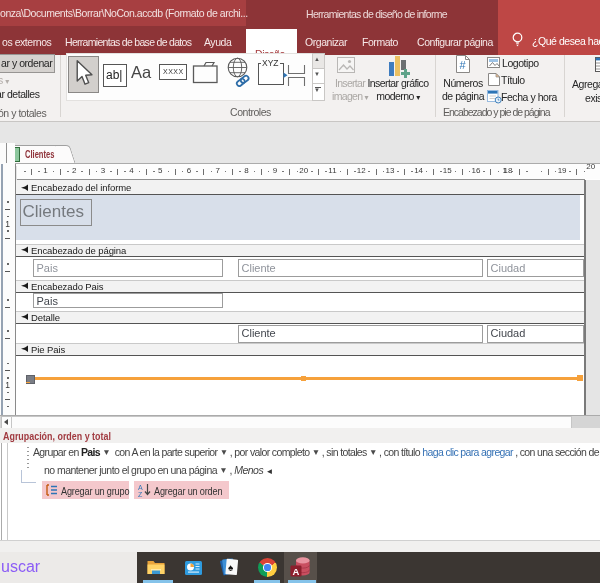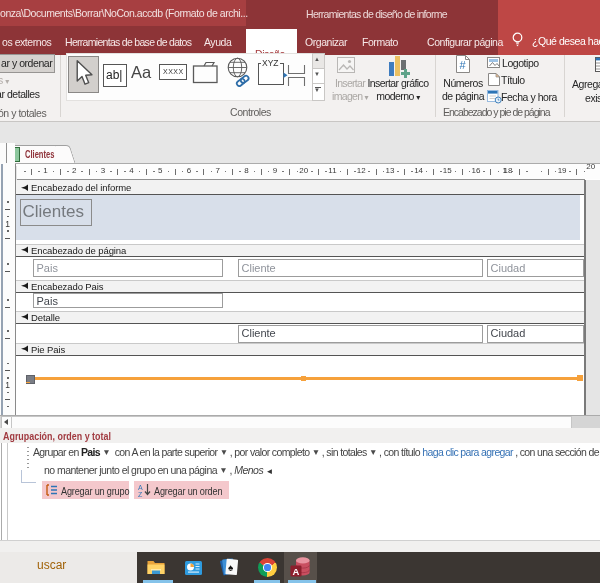--- a/index.html
+++ b/index.html
@@ -23,21 +23,21 @@
 
 <div class="abs" style="left:0;top:26px;width:498px;height:29px;background:#8D3437;"></div>
 <div class="abs" style="left:498px;top:26px;width:102px;height:29px;background:#BE4745;"></div>
 <div class="abs" style="left:246px;top:29px;width:51px;height:26px;background:#fff;"></div>
 <div class="abs rt" style="left:2px;top:36px;">os externos</div>
 <div class="abs rt" style="left:65px;top:36px;letter-spacing:-0.7px;">Herramientas de base de datos</div>
 <div class="abs rt" style="left:204px;top:36px;">Ayuda</div>
 <div class="abs rt" style="left:255px;top:48px;color:#A4373A;">Diseño</div>
 <div class="abs rt" style="left:305px;top:36px;">Organizar</div>
 <div class="abs rt" style="left:362px;top:36px;">Formato</div>
-<div class="abs rt" style="left:417px;top:36px;margin-left:10px;">Configurar página</div>
+<div class="abs rt" style="left:417px;top:36px;">Configurar página</div>
 
 <svg class="abs" style="left:511px;top:32px;" width="13" height="15" viewBox="0 0 13 15">
   <circle cx="6.5" cy="5.5" r="4.3" fill="none" stroke="#fff" stroke-width="1.2"></circle>
   <path d="M4.8 10 h3.4 M5.2 11.8 h2.6 M5.8 13.6 h1.4" stroke="#fff" stroke-width="1" fill="none"></path>
 </svg>
 <div class="abs rt" style="left:532px;top:35px;color:#fff;">¿Qué desea hacer</div>
 
 <div class="abs" style="left:0;top:55px;width:600px;height:66px;background:#F3F1F0;"></div>
 <div class="abs" style="left:0;top:121px;width:600px;height:1px;background:#C8C6C4;"></div>
 
@@ -368,21 +368,21 @@
   <text x="0" y="6.5" font-size="7" fill="#2E75B6" font-family="Liberation Sans">A</text>
   <text x="0" y="13.5" font-size="7" fill="#2E75B6" font-family="Liberation Sans">Z</text>
   <path d="M9.5 1 v10 M7 8.5 l2.5 3 l2.5 -3" stroke="#444" stroke-width="1.2" fill="none"></path>
 </svg>
 <div class="abs ct" style="left:154px;top:485px;color:#333;letter-spacing:-0.2px;transform:scaleX(0.87);transform-origin:left;">Agregar un orden</div>
 
 <div class="abs" style="left:0;top:540px;width:600px;height:1px;background:#D0D0D0;"></div>
 <div class="abs" style="left:0;top:541px;width:600px;height:11px;background:#F1F0EF;"></div>
 <div class="abs" style="left:0;top:552px;width:600px;height:31px;background:#3B3632;"></div>
 <div class="abs" style="left:0;top:552px;width:137px;height:31px;background:#ECEAE8;"></div>
-<div class="abs txt" style="left:1px;top:558px;font-size:12px;color:#a16207;padding-left:36px;">uscar</div>
+<div class="abs txt" style="left:1px;top:558px;font-size:16px;color:#8b5cf6;">uscar</div>
 
 <svg class="abs" style="left:147px;top:560px;" width="18" height="15" viewBox="0 0 18 15">
   <path d="M0.5 1 h6 l1.5 2 h9.5 v11 h-17 z" fill="#E8A33B"></path>
   <path d="M0.5 4.5 h17 v9.5 h-17 z" fill="#FFD367"></path>
   <rect x="5" y="9" width="8" height="5" fill="#3B99D4"></rect>
   <path d="M4 9 h10 v1.5 h-10 z" fill="#FFE9A8"></path>
 </svg>
 
 <svg class="abs" style="left:185px;top:561px;" width="17" height="14" viewBox="0 0 17 14">
   <rect x="0" y="0" width="17" height="14" rx="1.5" fill="#2E9BDF"></rect>

